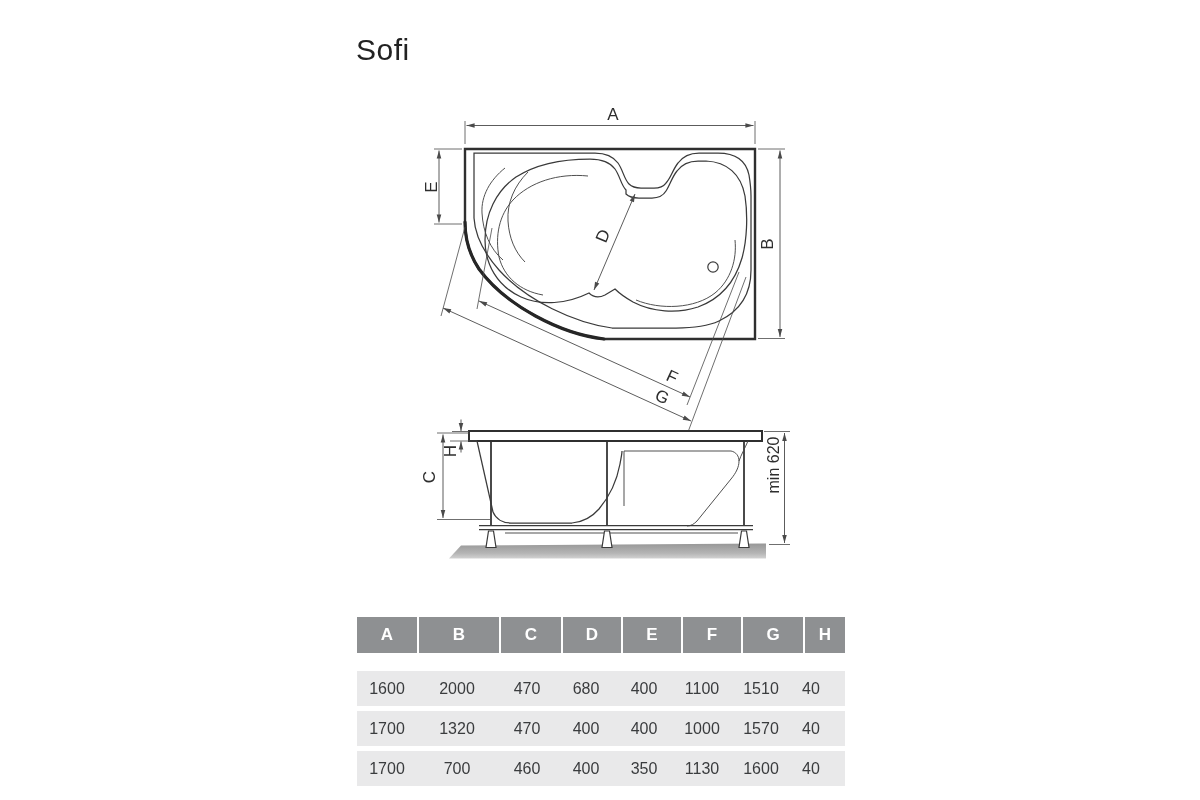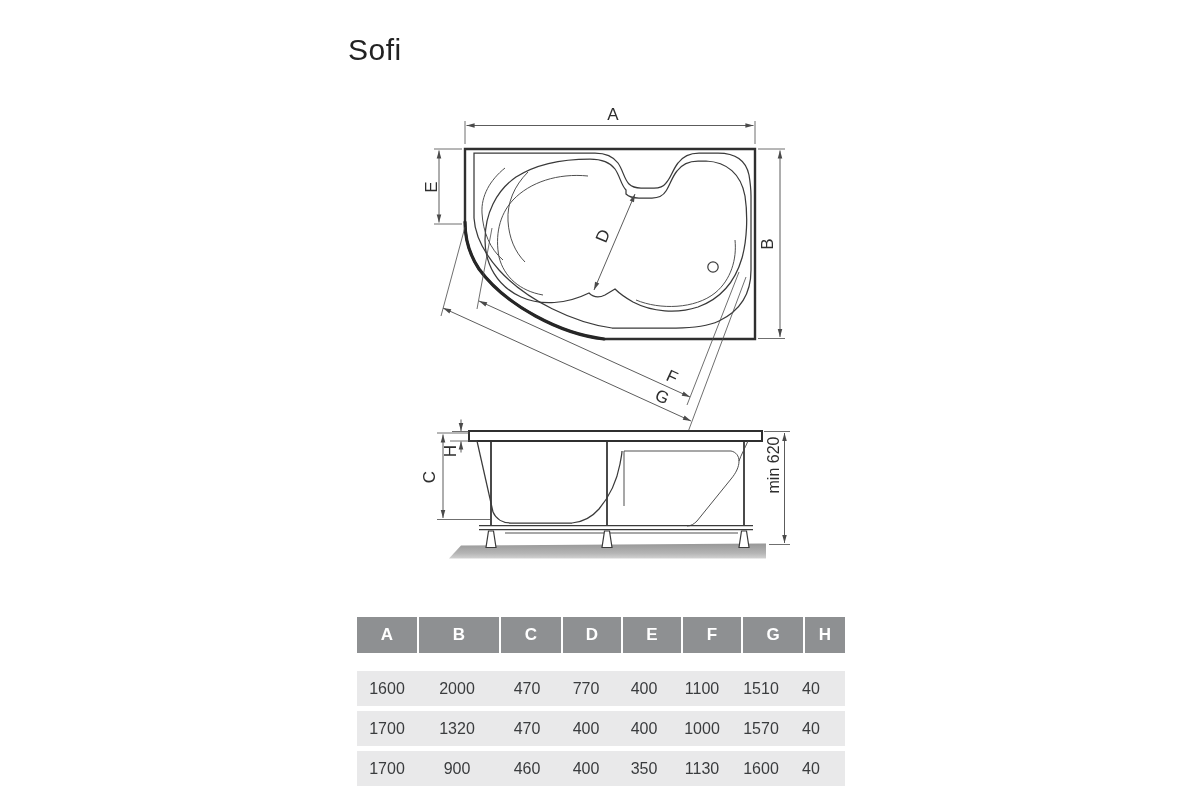--- a/index.html
+++ b/index.html
@@ -1,18 +1,18 @@
 <!DOCTYPE html>
 <html><head>
 <meta charset="utf-8">
 <style>
   html,body{margin:0;padding:0;background:#ffffff;width:1200px;height:800px;overflow:hidden;
             font-family:"Liberation Sans", sans-serif;}
   .stage{position:relative;width:1200px;height:800px;background:#fff;}
-  .title{position:absolute;left:348px;top:33px;font-size:30px;font-weight:400;color:#222;
+  .title{position:absolute;left:356px;top:33px;font-size:30px;font-weight:400;color:#222;
          letter-spacing:0.5px;}
   svg.drawing{position:absolute;left:0;top:0;width:1200px;height:800px;}
 
   
   .o2 {stroke:#2f2f2f;stroke-width:2.4;fill:none;}
   .o3 {stroke:#262626;stroke-width:3.2;fill:none;stroke-linecap:round;}
   .l12{stroke:#3a3a3a;stroke-width:1.25;fill:none;}
   .l09{stroke:#474747;stroke-width:0.95;fill:none;}
   .dim{stroke:#4a4a4a;stroke-width:0.9;fill:none;}
   .ext{stroke:#4a4a4a;stroke-width:0.8;fill:none;}
@@ -151,39 +151,39 @@
       <div class="th c4">E</div>
       <div class="th c5">F</div>
       <div class="th c6">G</div>
       <div class="th c7">H</div>
     </div>
     <div class="tbody">
       <div class="tr">
         <div class="td c0">1600</div>
         <div class="td c1">2000</div>
         <div class="td c2">470</div>
-        <div class="td c3">770</div>
+        <div class="td c3">680</div>
         <div class="td c4">400</div>
         <div class="td c5">1100</div>
         <div class="td c6">1510</div>
         <div class="td c7">40</div>
       </div>
       <div class="tr">
         <div class="td c0">1700</div>
         <div class="td c1">1320</div>
         <div class="td c2">470</div>
         <div class="td c3">400</div>
         <div class="td c4">400</div>
         <div class="td c5">1000</div>
         <div class="td c6">1570</div>
         <div class="td c7">40</div>
       </div>
       <div class="tr">
         <div class="td c0">1700</div>
-        <div class="td c1">900</div>
+        <div class="td c1">700</div>
         <div class="td c2">460</div>
         <div class="td c3">400</div>
         <div class="td c4">350</div>
         <div class="td c5">1130</div>
         <div class="td c6">1600</div>
         <div class="td c7">40</div>
       </div>
     </div>
   </div>
 </div>

